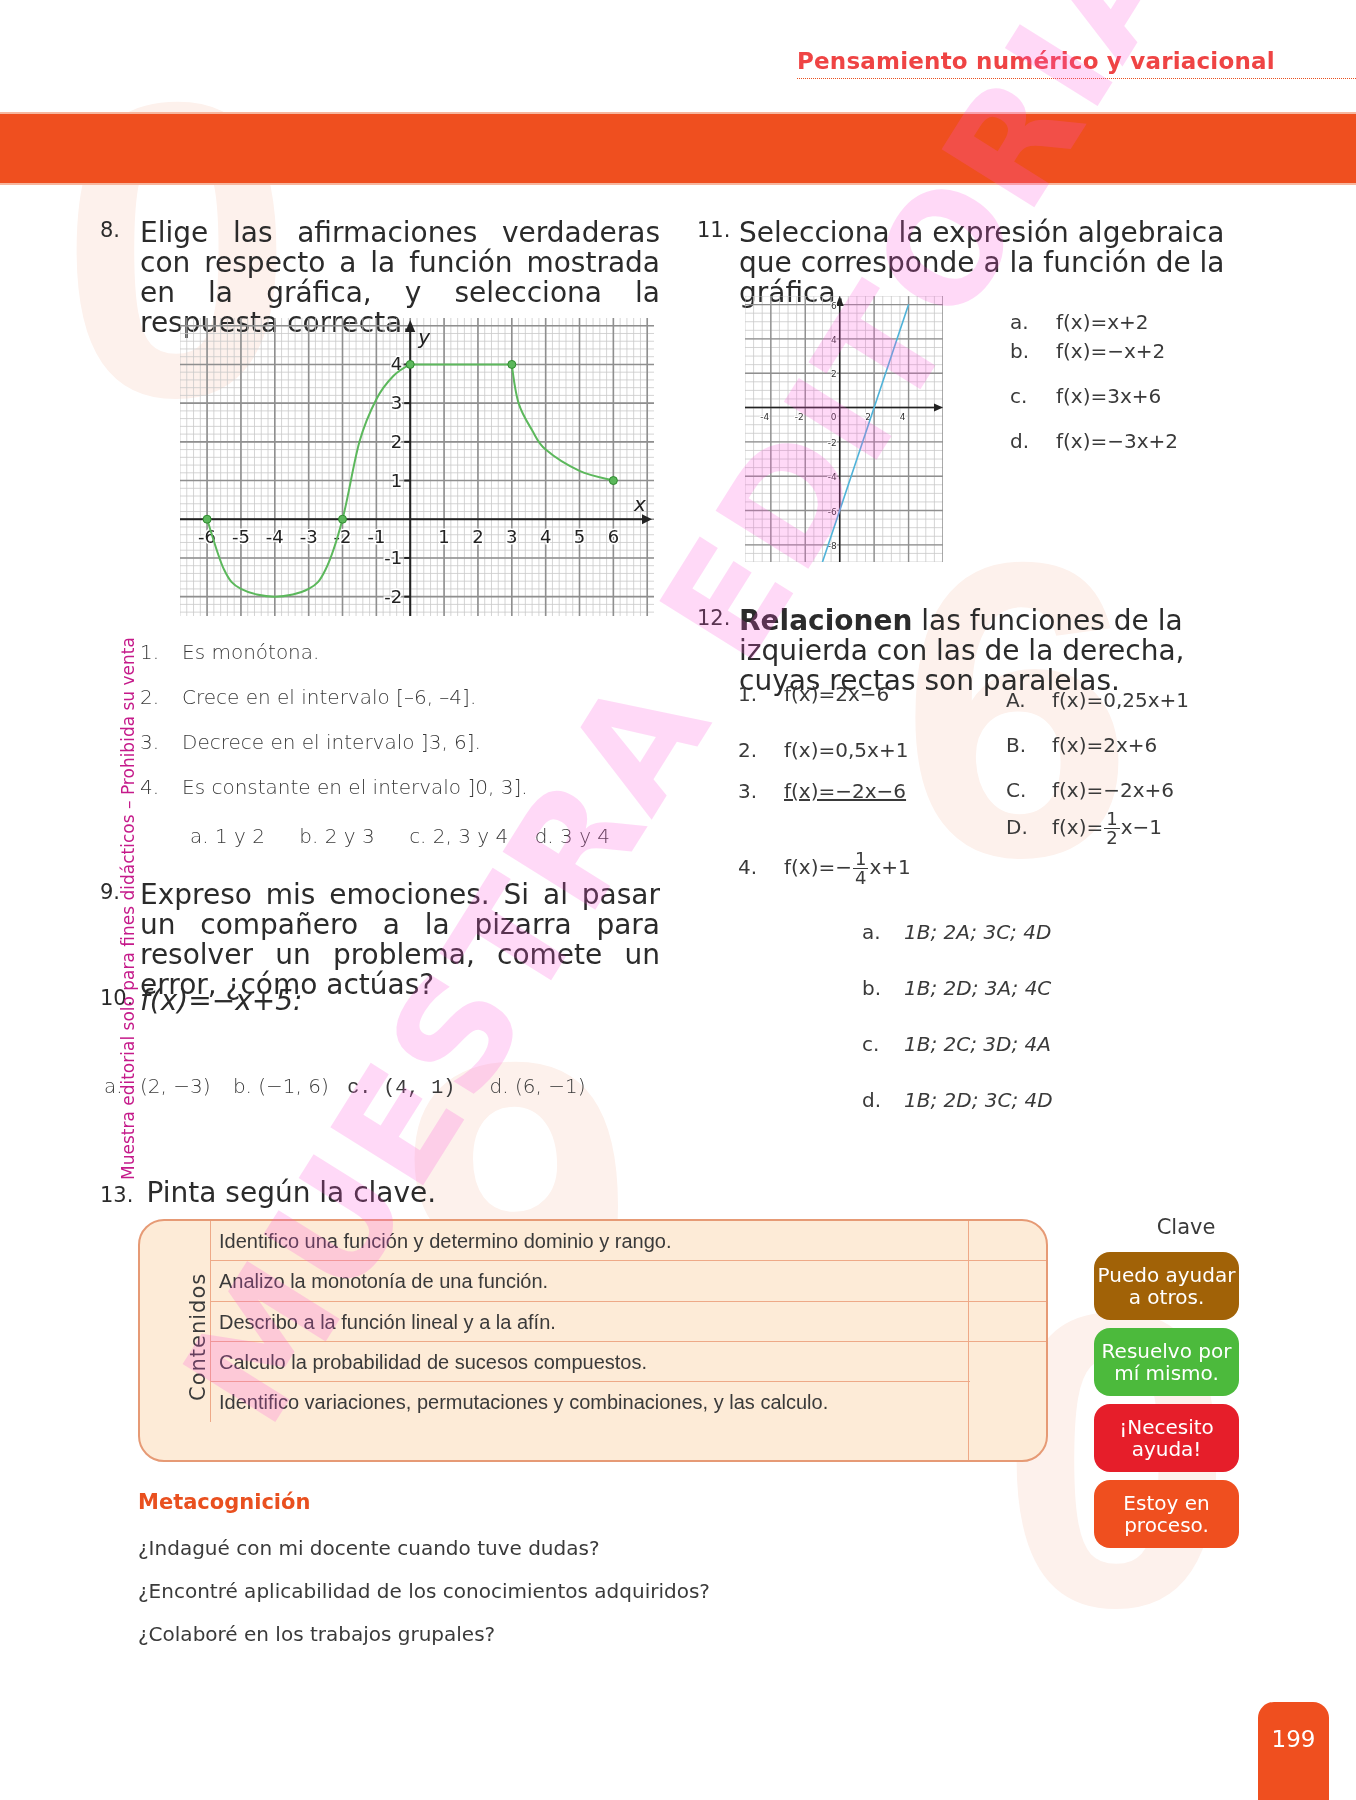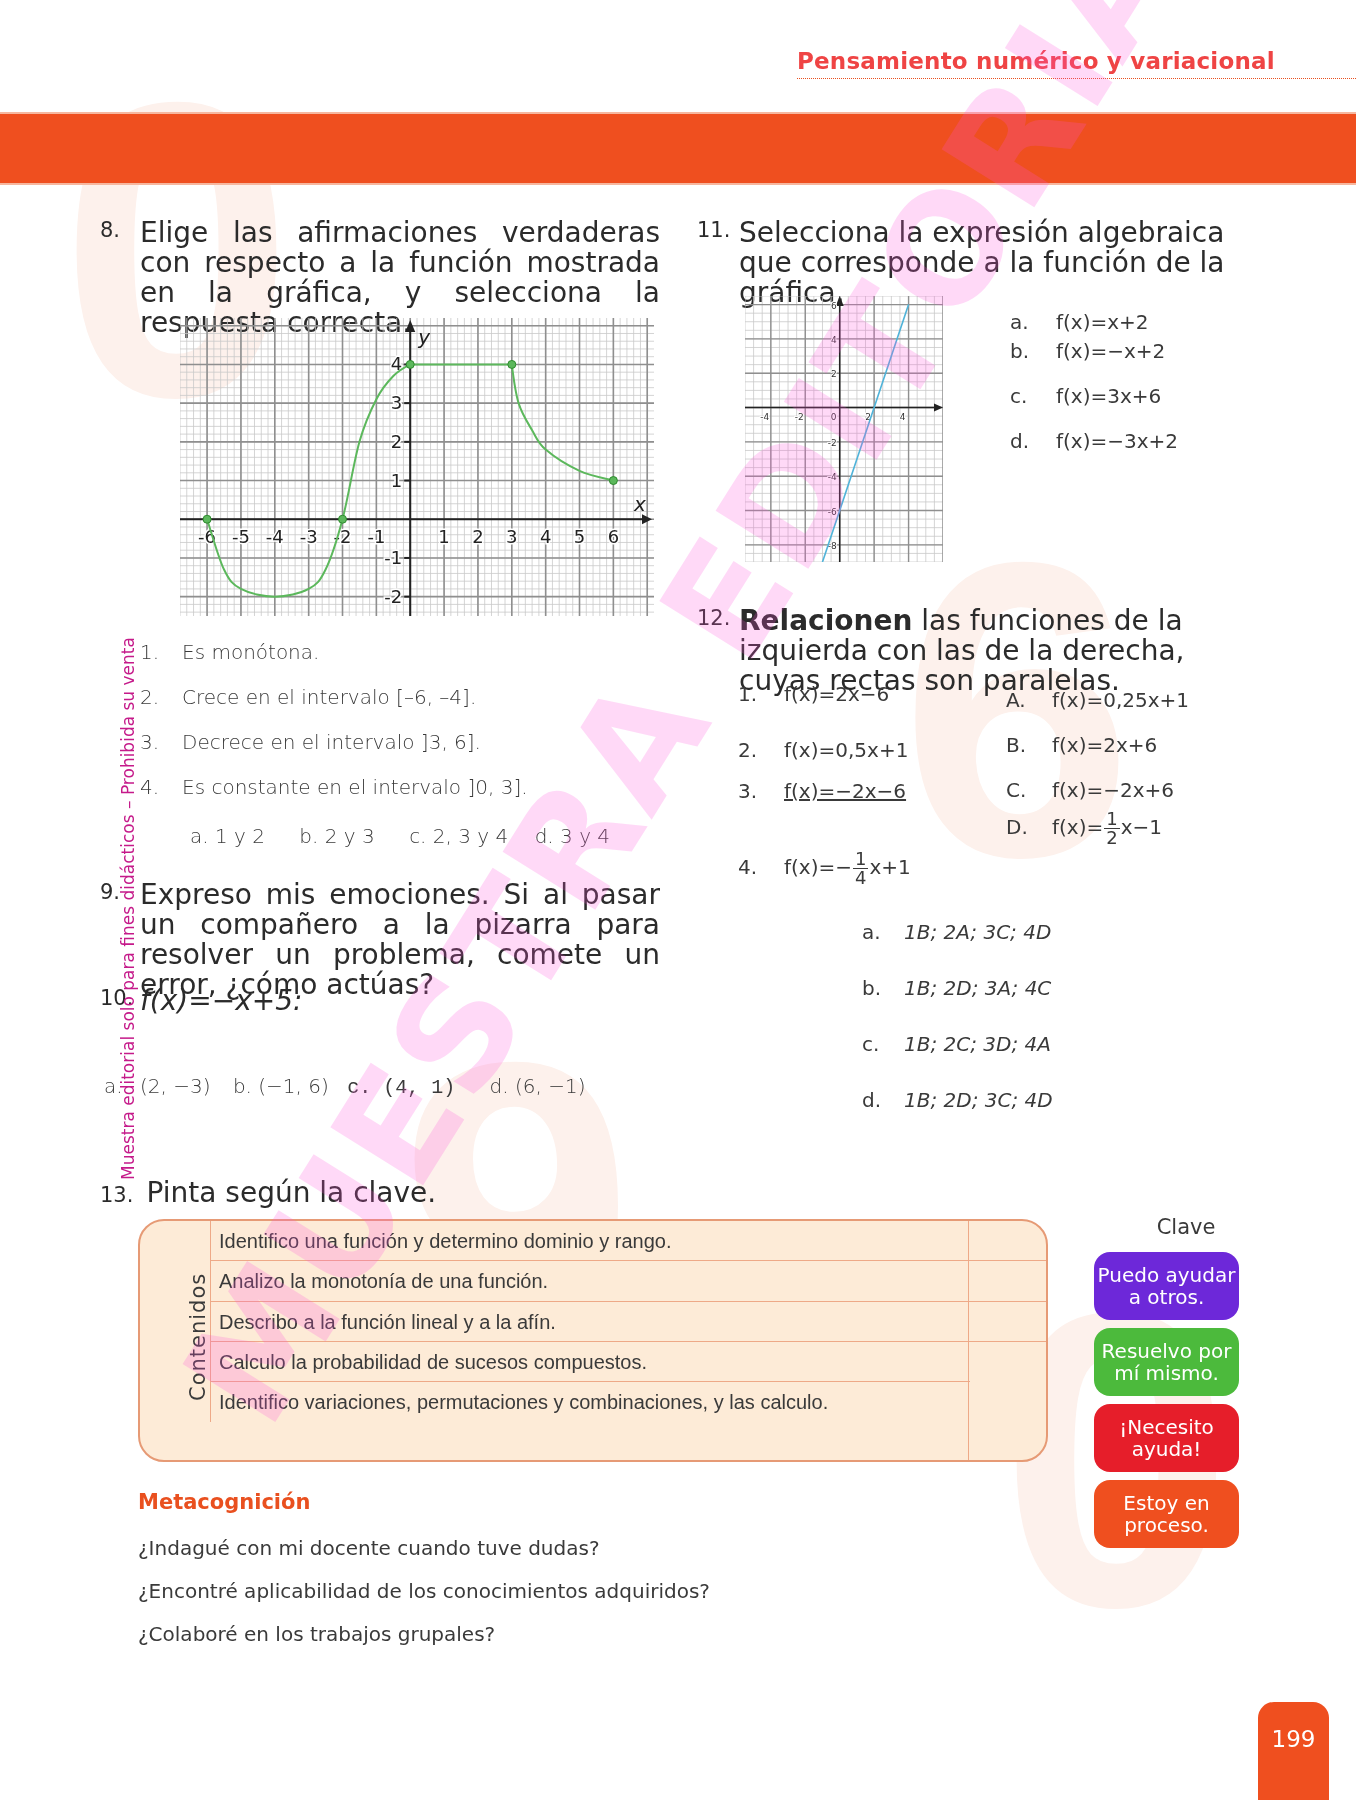--- a/index.html
+++ b/index.html
@@ -398,21 +398,21 @@
   </div>
   <div class="rcol">
     <div class="rcell"></div>
     <div class="rcell"></div>
     <div class="rcell"></div>
     <div style="height:120px;"></div>
   </div>
 </div>
 
 <div class="abs content clave-title">Clave</div>
-<div class="abs content key" style="top:1252px; background:#6d28d9;">Puedo ayudar a otros.</div>
+<div class="abs content key" style="top:1252px; background:#a16207;">Puedo ayudar a otros.</div>
 <div class="abs content key" style="top:1328px; background:#4cba3c;">Resuelvo por mí mismo.</div>
 <div class="abs content key" style="top:1404px; background:#e61e2a;">¡Necesito ayuda!</div>
 <div class="abs content key" style="top:1480px; background:#ef4f1f;">Estoy en proceso.</div>
 
 <div class="abs content meta-title">Metacognición</div>
 <div class="abs content meta-q" style="top:1536px;">¿Indagué con mi docente cuando tuve dudas?</div>
 <div class="abs content meta-q" style="top:1579px;">¿Encontré aplicabilidad de los conocimientos adquiridos?</div>
 <div class="abs content meta-q" style="top:1622px;">¿Colaboré en los trabajos grupales?</div>
 
 <div class="abs content page-num">199</div>

